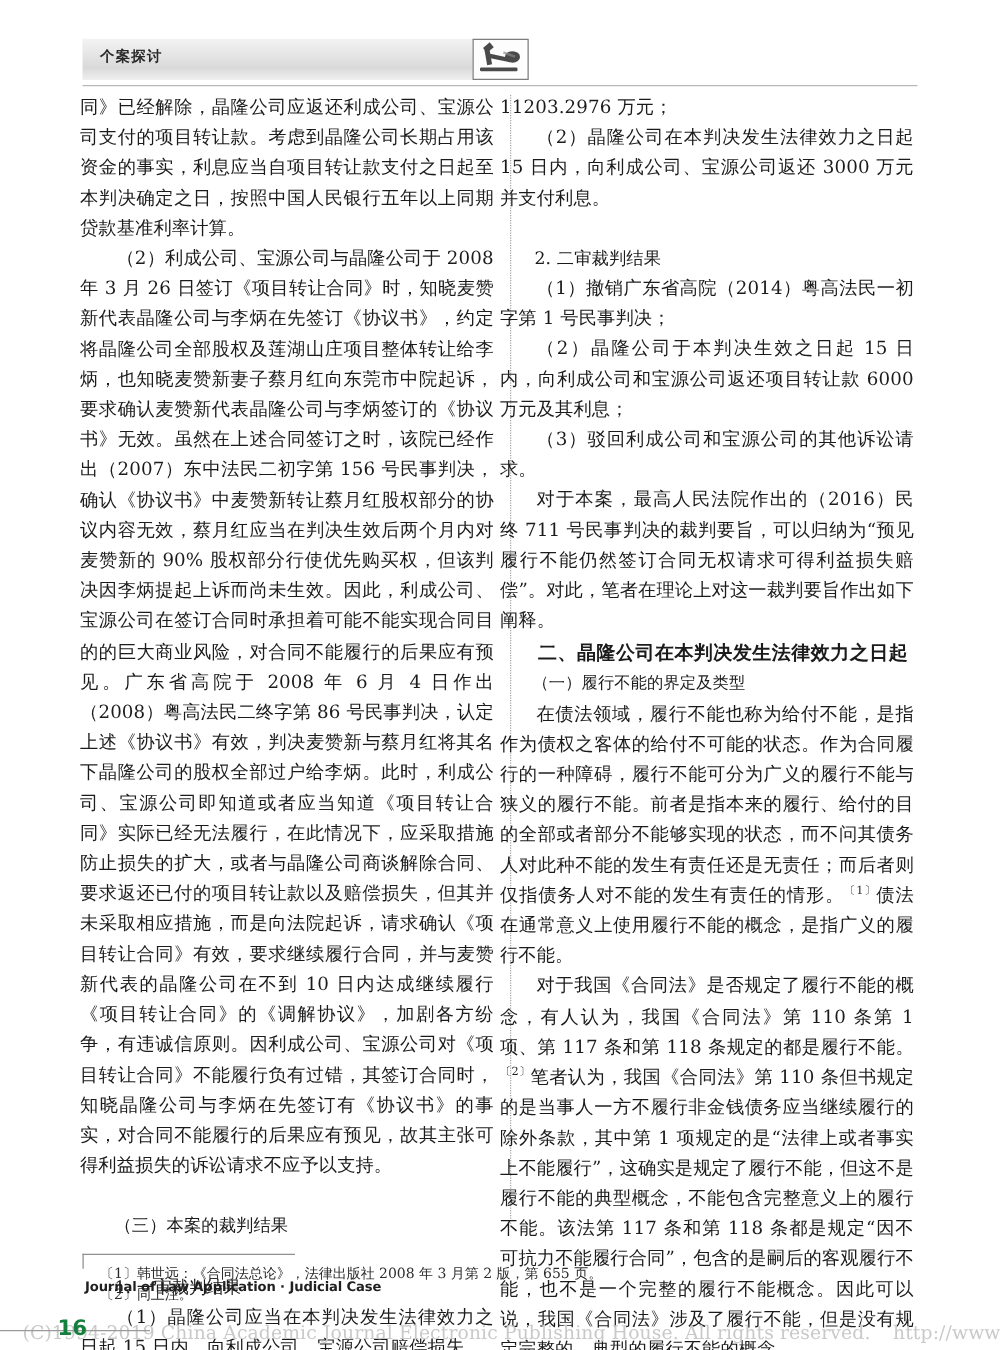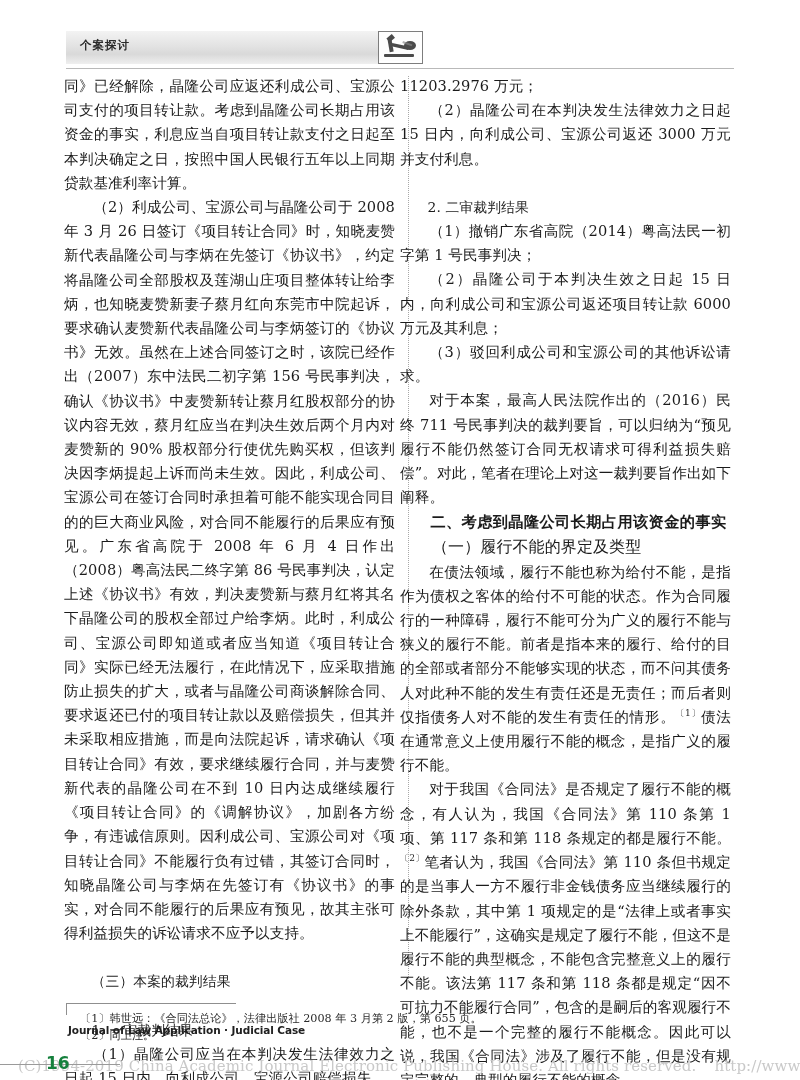--- a/index.html
+++ b/index.html
@@ -97,21 +97,21 @@
 
   .sec-head {
     font-weight: bold;
     text-indent: 2em;
     font-size: 15.2px;
     line-height: 26px;
     letter-spacing: 0.4px;
   }
   .sub-head {
     text-indent: 2em;
-    font-size: 16px;
+    font-size: 13px;
     line-height: 24.2px;
   }
   .res-head {
     text-indent: 2em;
     font-size: 13.8px;
     margin-top: 24px;
   }
 
   sup.fn {
     font-size: 9px;
@@ -225,21 +225,21 @@
   </div>
 
   <div class="col col-right">
     <p class="noind">11203.2976 万元；</p>
     <p class="ind">（2）晶隆公司在本判决发生法律效力之日起 15 日内，向利成公司、宝源公司返还 3000 万元并支付利息。</p>
     <p class="res-head">2. 二审裁判结果</p>
     <p class="ind">（1）撤销广东省高院（2014）粤高法民一初字第 1 号民事判决；</p>
     <p class="ind">（2）晶隆公司于本判决生效之日起 15 日内，向利成公司和宝源公司返还项目转让款 6000 万元及其利息；</p>
     <p class="ind">（3）驳回利成公司和宝源公司的其他诉讼请求。</p>
     <p class="ind">对于本案，最高人民法院作出的（2016）民终 711 号民事判决的裁判要旨，可以归纳为“预见履行不能仍然签订合同无权请求可得利益损失赔偿”。对此，笔者在理论上对这一裁判要旨作出如下阐释。</p>
-    <p class="sec-head">二、考虑到晶隆公司长期占用该资金的事实</p>
+    <p class="sec-head">二、晶隆公司在本判决发生法律效力之日起</p>
     <p class="sub-head">（一）履行不能的界定及类型</p>
 
     <p class="ind">
       <span>在债法领域，履行不能也称为给付不能，是指作为债权之客体的给付不可能的状态。作为合同履行的一种障碍，履行不能可分为广义的履行不能与狭义的履行不能。前者是指本来的履行、给付的目的全部或者部分不能够实现的状态，而不问其债务人对此种不能的发生有责任还是无责任；而后者则仅指债务人对不能的发生有责任的情形。</span><sup class="fn">〔1〕</sup><span>债法在通常意义上使用履行不能的概念，是指广义的履行不能。</span>
     </p>
 
     <p class="ind">
       <span>对于我国《合同法》是否规定了履行不能的概念，有人认为，我国《合同法》第 110 条第 1 项、第 117 条和第 118 条规定的都是履行不能。</span><sup class="fn">〔2〕</sup><span>笔者认为，我国《合同法》第 110 条但书规定的是当事人一方不履行非金钱债务应当继续履行的除外条款，其中第 1 项规定的是“法律上或者事实上不能履行”，这确实是规定了履行不能，但这不是履行不能的典型概念，不能包含完整意义上的履行不能。该法第 117 条和第 118 条都是规定“因不可抗力不能履行合同”，包含的是嗣后的客观履行不能，也不是一个完整的履行不能概念。因此可以说，我国《合同法》涉及了履行不能，但是没有规定完整的、典型的履行不能的概念。</span>
     </p>
   </div>

